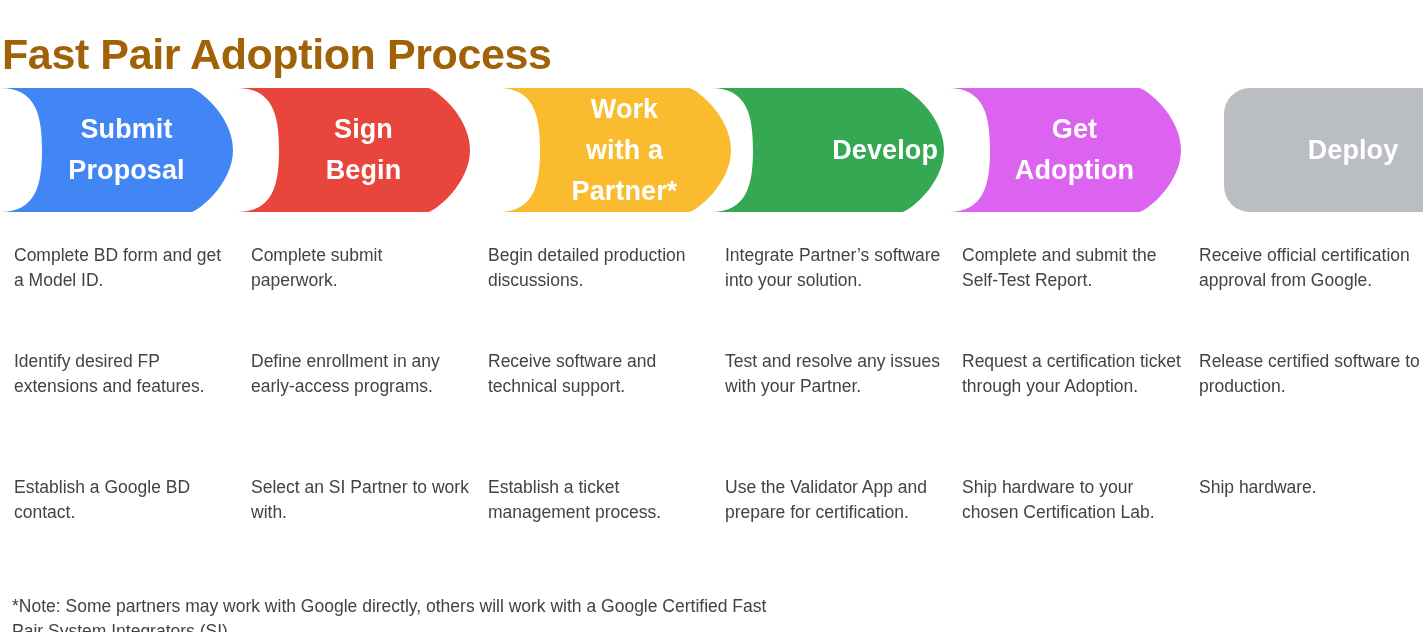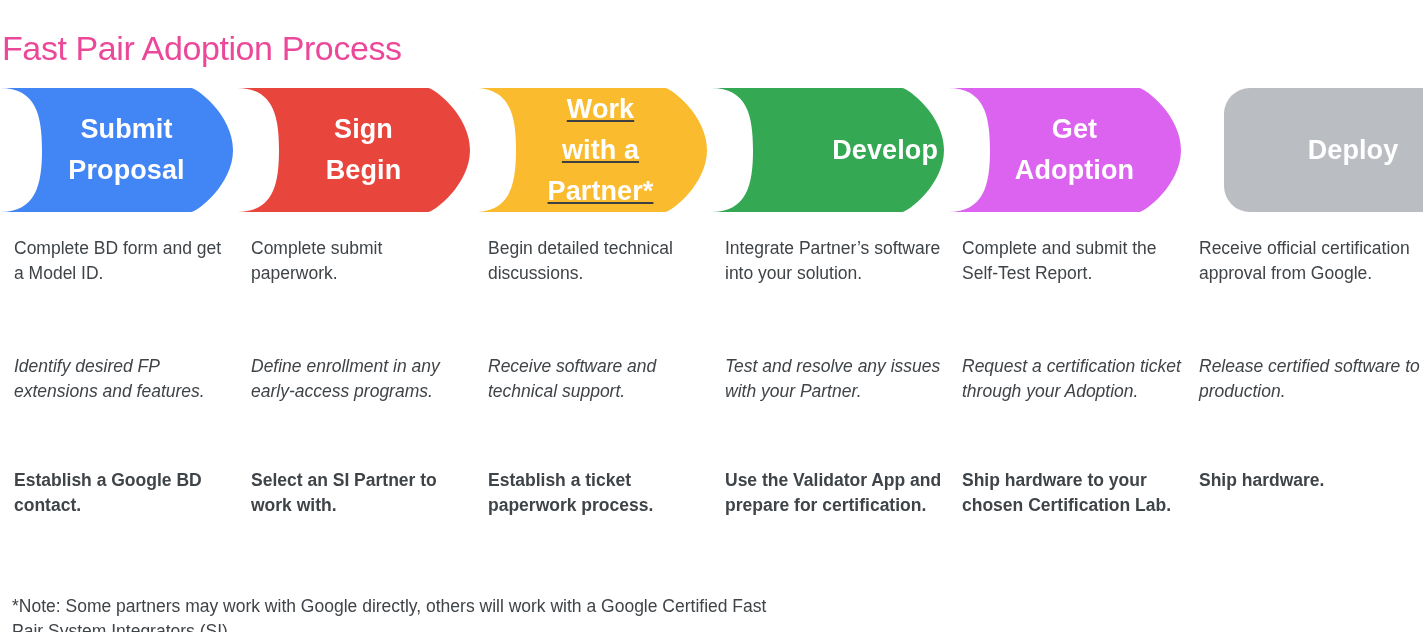--- a/index.html
+++ b/index.html
@@ -15,24 +15,24 @@
     font-family: "Liberation Sans", sans-serif;
     color: #3c4043;
     -webkit-font-smoothing: antialiased;
   }
 
   
   #page-title {
     position: absolute;
     left: 2px;
     top: -4px;
-    font-size: 34px;
-    font-weight: 400;
+    font-size: 43px;
+    font-weight: 700;
     letter-spacing: -0.4px;
-    color: #ec4899;
+    color: #a16207;
     line-height: 58px;
     white-space: nowrap;
   }
 
   
   #chevron-band {
     position: absolute;
     left: 0;
     top: 88px;
     width: 1423px;
@@ -81,24 +81,25 @@
     position: absolute;
     top: 0;
     font-size: 17.5px;
     line-height: 24.6px;
     color: #3f4448;
   }
   .col-item {
     position: absolute;
     left: 0;
     width: 100%;
+    margin-top: 7px;
   }
   .col-item.r0 { top: 0px; }
-  .col-item.r1 { top: 118px; font-style: italic; }
-  .col-item.r2 { top: 232px; font-weight: bold; }
+  .col-item.r1 { top: 106px; }
+  .col-item.r2 { top: 232px; }
 
   
   #footnote {
     position: absolute;
     left: 12px;
     top: 576px;
     width: 760px;
     font-size: 17.5px;
     line-height: 25px;
     color: #3f4448;
@@ -120,21 +121,21 @@
   </div>
 
   <div class="chevron" style="left: 237px; width: 233px;">
     <svg class="chev-svg" viewBox="0 0 233 124" preserveAspectRatio="none">
       <path class="chev-path" d="M 0,0 H 191 C 197,0 233,27.28 233,62 C 233,96.72 197,124 191,124 H 0 C 36,124 42,96.72 42,62 C 42,27.28 36,0 0,0 Z" fill="#E8453C"></path>
     </svg>
     <span class="chev-label">Sign
 Begin</span>
   </div>
 
-  <div class="chevron" style="left: 474px; width: 233px; text-decoration: underline;">
+  <div class="chevron" style="left: 498px; width: 233px;">
     <svg class="chev-svg" viewBox="0 0 233 124" preserveAspectRatio="none">
       <path class="chev-path" d="M 0,0 H 191 C 197,0 233,27.28 233,62 C 233,96.72 197,124 191,124 H 0 C 36,124 42,96.72 42,62 C 42,27.28 36,0 0,0 Z" fill="#FABB2E"></path>
     </svg>
     <span class="chev-label">Work
 with a
 Partner*</span>
   </div>
 
   <div class="chevron" style="left: 711px; width: 233px; justify-content: flex-end;">
     <svg class="chev-svg" viewBox="0 0 233 124" preserveAspectRatio="none">
@@ -168,23 +169,23 @@
     <div class="col-item r2">Establish a Google BD contact.</div>
   </div>
 
   <div class="col" style="left: 251px; width: 220px;">
     <div class="col-item r0">Complete submit paperwork.</div>
     <div class="col-item r1">Define enrollment in any early-access programs.</div>
     <div class="col-item r2">Select an SI Partner to work with.</div>
   </div>
 
   <div class="col" style="left: 488px; width: 220px;">
-    <div class="col-item r0">Begin detailed technical discussions.</div>
+    <div class="col-item r0">Begin detailed production discussions.</div>
     <div class="col-item r1">Receive software and technical support.</div>
-    <div class="col-item r2">Establish a ticket paperwork process.</div>
+    <div class="col-item r2">Establish a ticket management process.</div>
   </div>
 
   <div class="col" style="left: 725px; width: 220px;">
     <div class="col-item r0">Integrate Partner’s software into your solution.</div>
     <div class="col-item r1">Test and resolve any issues with your Partner.</div>
     <div class="col-item r2">Use the Validator App and prepare for certification.</div>
   </div>
 
   <div class="col" style="left: 962px; width: 220px;">
     <div class="col-item r0">Complete and submit the Self-Test Report.</div>

